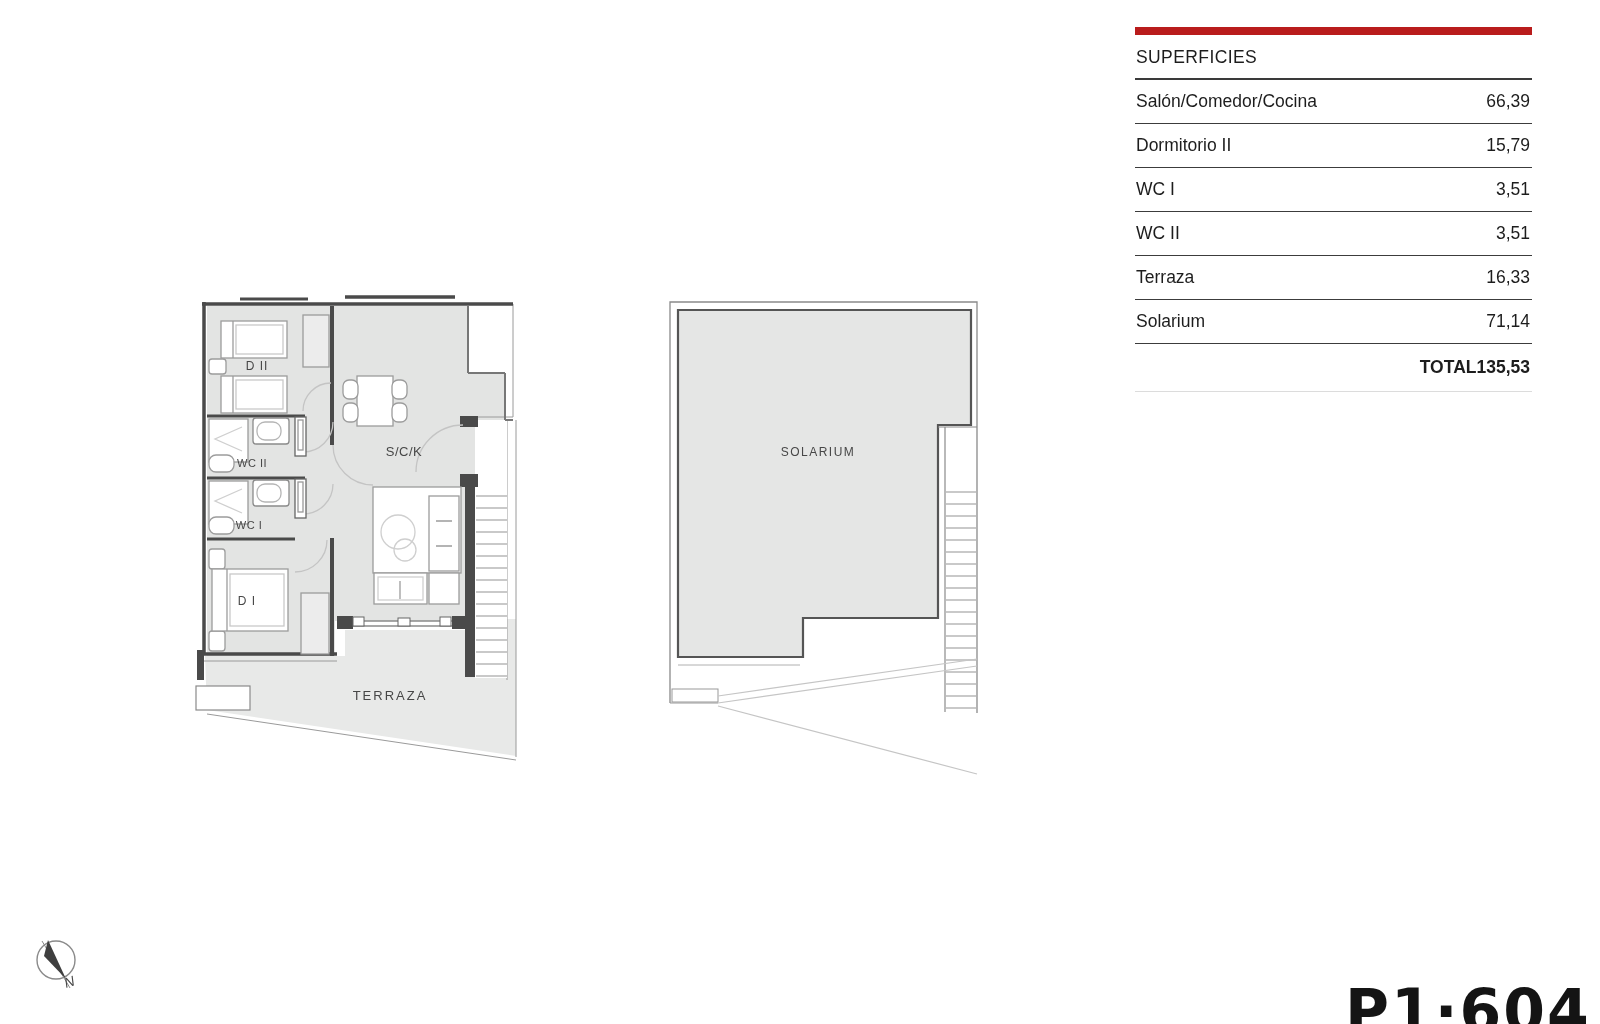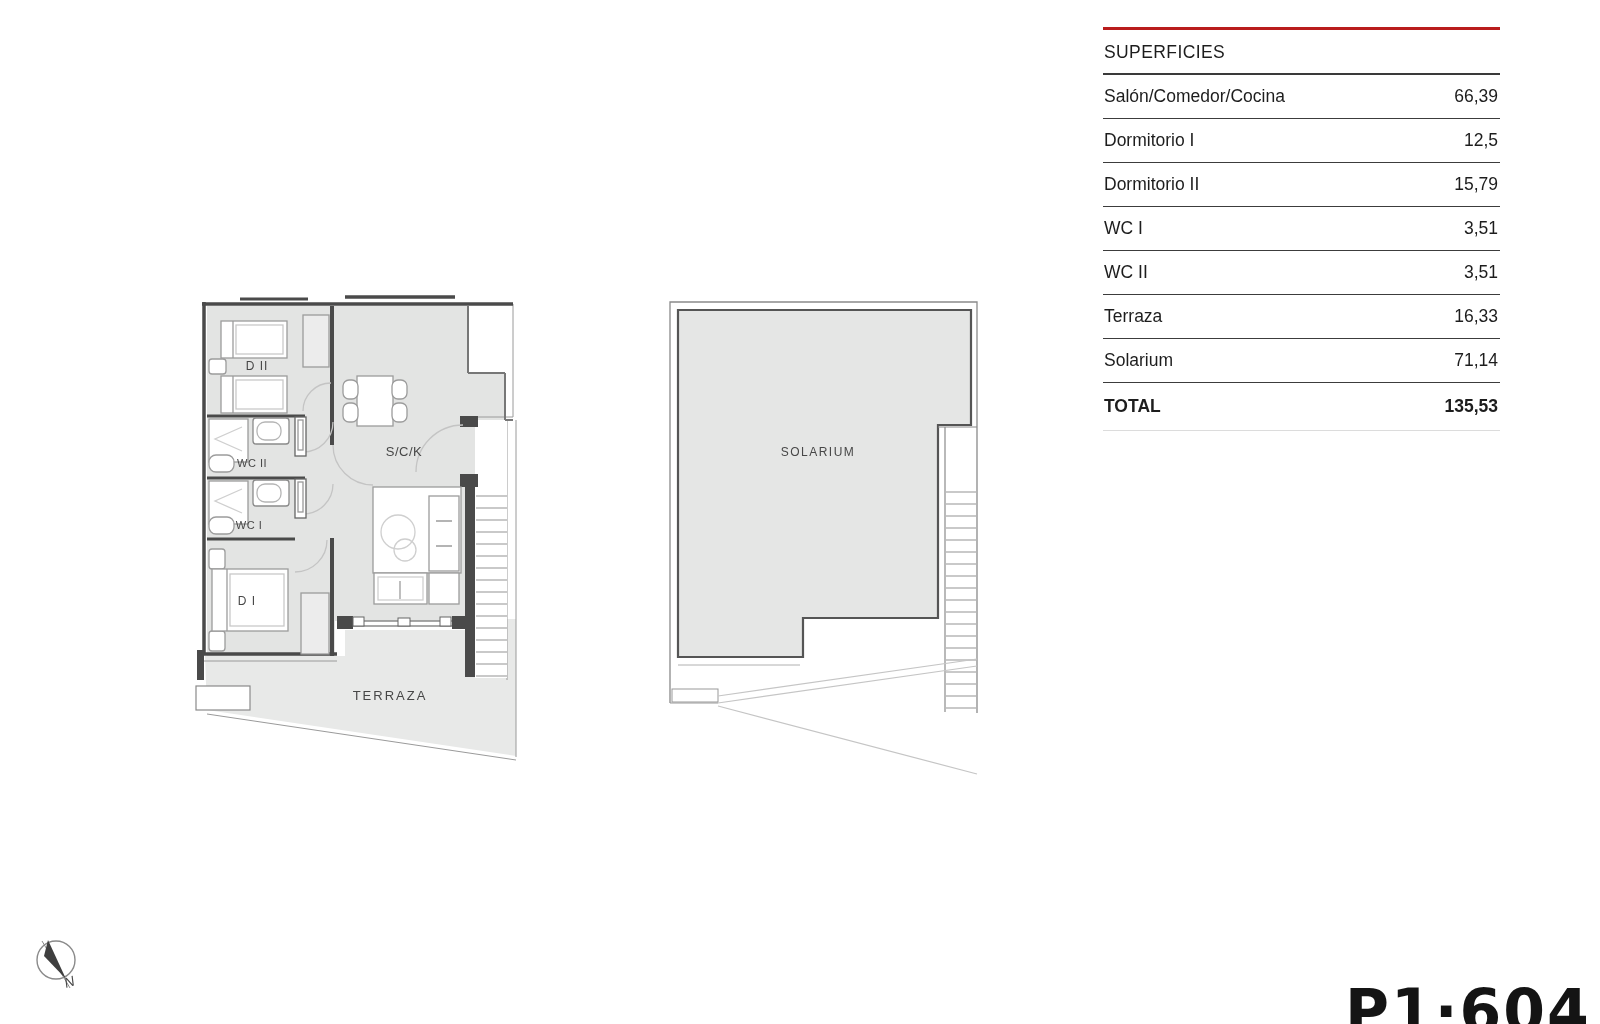--- a/index.html
+++ b/index.html
@@ -2,37 +2,38 @@
 <html><head>
 <meta charset="utf-8">
 <style>
   html,body{margin:0;padding:0;}
   body{
     width:1600px;height:1024px;position:relative;overflow:hidden;
     background:#ffffff;font-family:"Liberation Sans",sans-serif;
   }
   
   .surf-table{
-    position:absolute;left:1103px;top:27px;width:397px;
-    border-top:3px solid #b91c1c;color:#1d1d1d;font-size:17.5px;
+    position:absolute;left:1135px;top:27px;width:397px;
+    border-top:8px solid #b91c1c;color:#1d1d1d;font-size:17.5px;
   }
   .t-header{
     height:43px;line-height:44px;border-bottom:2px solid #3a3a3a;
     letter-spacing:.4px;padding-left:1px;
   }
   .trow{
     height:43px;line-height:43.5px;border-bottom:1.6px solid #3c3c3c;
     display:flex;justify-content:space-between;
   }
   .trow span{white-space:nowrap;}
   .trow .lbl{padding-left:1px;}
   .trow .val{padding-right:2px;}
   .trow.total{
     height:47px;line-height:47px;font-weight:bold;
     border-bottom:1px solid #dcdcdc;
+    justify-content:flex-end;
   }
   
   .sheet-code{
     position:absolute;left:1345px;top:976px;
     font-family:"DejaVu Sans",sans-serif;font-size:60px;font-weight:700;
     color:#141414;letter-spacing:2px;white-space:nowrap;
   }
   
   svg{position:absolute;left:0;top:0;}
   svg text{
@@ -45,24 +46,20 @@
 </head>
 <body>
 
 <div class="surf-table">
   <div class="t-header">
     <span>SUPERFICIES</span>
   </div>
   <div class="trow">
     <span class="lbl">Salón/Comedor/Cocina</span>
     <span class="val">66,39</span>
-  </div>
-  <div class="trow">
-    <span class="lbl">Dormitorio I</span>
-    <span class="val">12,5</span>
   </div>
   <div class="trow">
     <span class="lbl">Dormitorio II</span>
     <span class="val">15,79</span>
   </div>
   <div class="trow">
     <span class="lbl">WC I</span>
     <span class="val">3,51</span>
   </div>
   <div class="trow">

